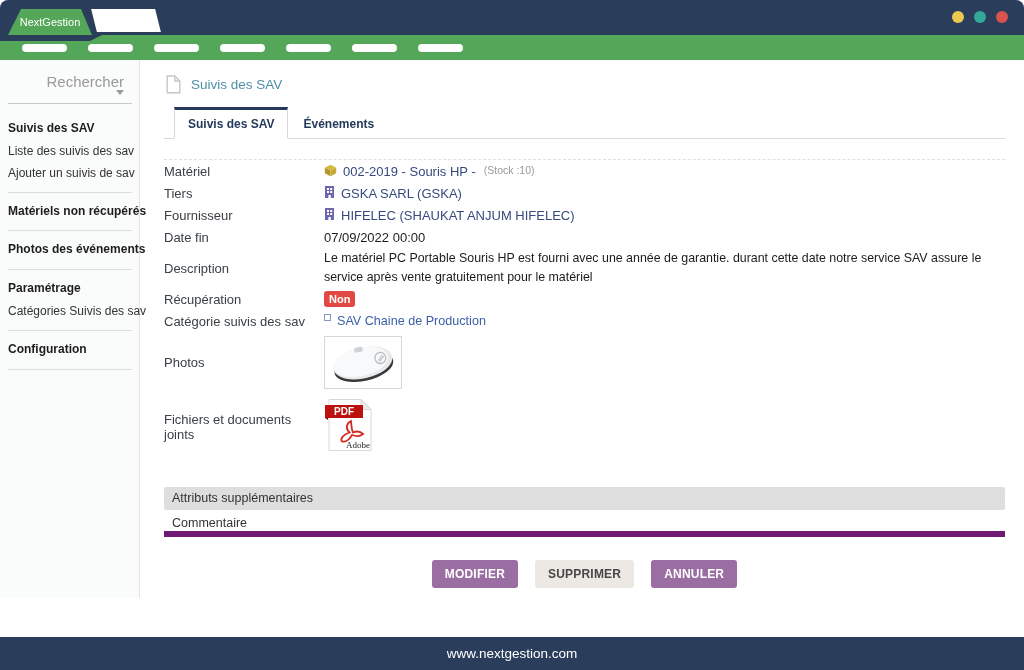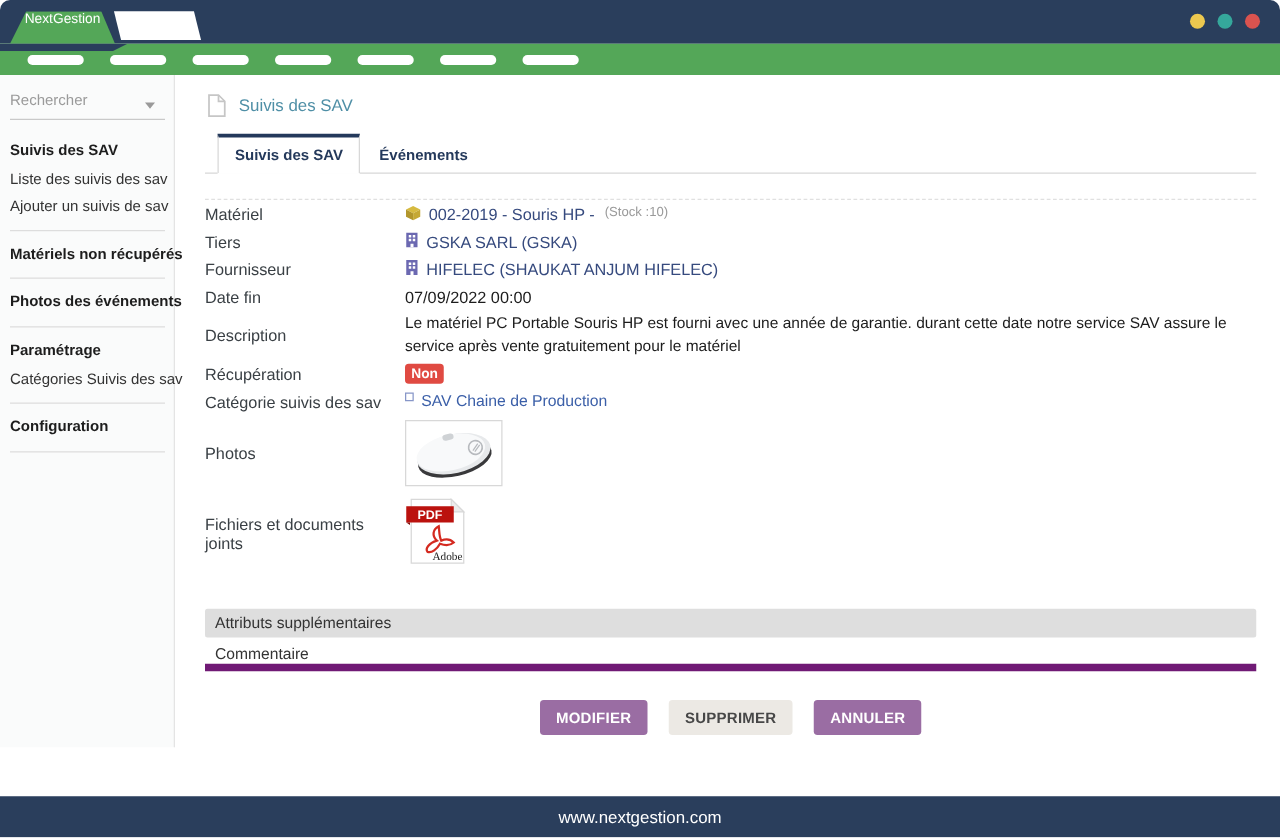--- a/index.html
+++ b/index.html
@@ -5,43 +5,43 @@
   * { margin:0; padding:0; box-sizing:border-box; }
   html,body { width:1024px; height:670px; background:#fff; }
   body { font-family:"Liberation Sans", sans-serif; }
   .window { width:1024px; height:670px; display:flex; flex-direction:column;
             border-radius:8px 8px 0 0; overflow:hidden; background:#fff; }
 
   
   .topbar { position:relative; height:35px; background:var(--navy,#2a3e5c); flex:none; }
   .logo-tab { position:absolute; left:8px; top:9px; width:84px; height:26px;
               background:var(--accent-green,#54a758); color:#fff; font-size:11px;
-              display:flex; align-items:flex-start; justify-content:center;
+              display:flex; align-items:center; justify-content:center;
               clip-path:polygon(13px 0, calc(100% - 11px) 0, 100% 100%, 0 100%); z-index:3; }
   .white-tab { position:absolute; left:94px; top:9px; width:64px; height:23px;
                background:#fff; transform:skewX(14deg); z-index:2; }
   .navy-wedge { position:absolute; left:0; top:35px; width:102px; height:6px;
                 background:var(--navy,#2a3e5c); z-index:2;
                 clip-path:polygon(0 0, 100% 0, calc(100% - 12px) 100%, 0 100%); }
   .dots { position:absolute; right:16px; top:11px; display:flex; gap:10px; }
   .dot { width:12px; height:12px; border-radius:50%; }
   .dot-yellow { background:#ecc84f; } .dot-teal { background:#35a79b; } .dot-red { background:#da534f; }
 
   
   .greenbar { height:25px; background:var(--accent-green,#54a758); flex:none;
               display:flex; align-items:center; padding-left:22px; position:relative; }
   .pill { width:45px; height:8px; background:#fff; border-radius:4px; margin-right:21px; }
 
   
   .content { flex:1; display:flex; overflow:hidden; background:#fff; }
   .sidebar { width:140px; flex:none; background:#fafbfb; border-right:1px solid #e4e4e4;
              padding:10px 0 0 8px; font-size:12px; color:#333; white-space:nowrap; }
   .search-row { display:flex; align-items:flex-end; justify-content:space-between;
-                color:#9a9a9a; font-size:12px; padding:3px 8px 8px 0;
-                border-bottom:1px solid #c9c9c9; margin-right:7px; cursor:pointer; }
+                color:#9a9a9a; font-size:15px; padding:3px 8px 8px 0;
+                border-bottom:1px solid #c9c9c9; margin-right:7px; cursor:pointer;flex-direction:column; }
   .caret { width:0; height:0; border-left:4px solid transparent; border-right:4px solid transparent;
            border-top:5px solid #9a9a9a; }
   .side-head { font-weight:bold; color:#1d1d1d; cursor:pointer; }
   .side-link { color:#333; cursor:pointer; }
   .side-divider { border-top:1px solid #ddd; margin-right:7px; }
   .mt17{margin-top:17px}.mt13{margin-top:13px}.mt12{margin-top:12px}.mt11{margin-top:11px}.mt9{margin-top:9px}.mt8{margin-top:8px}
 
   .main { flex:1; padding:12px 19px 0 24px; overflow:hidden; }
   .page-title-row { display:flex; align-items:center; gap:10px; margin:3px 0 0 2px; }
   .title-text { color:var(--title-teal,#4f8fa6); font-size:13.5px; }

